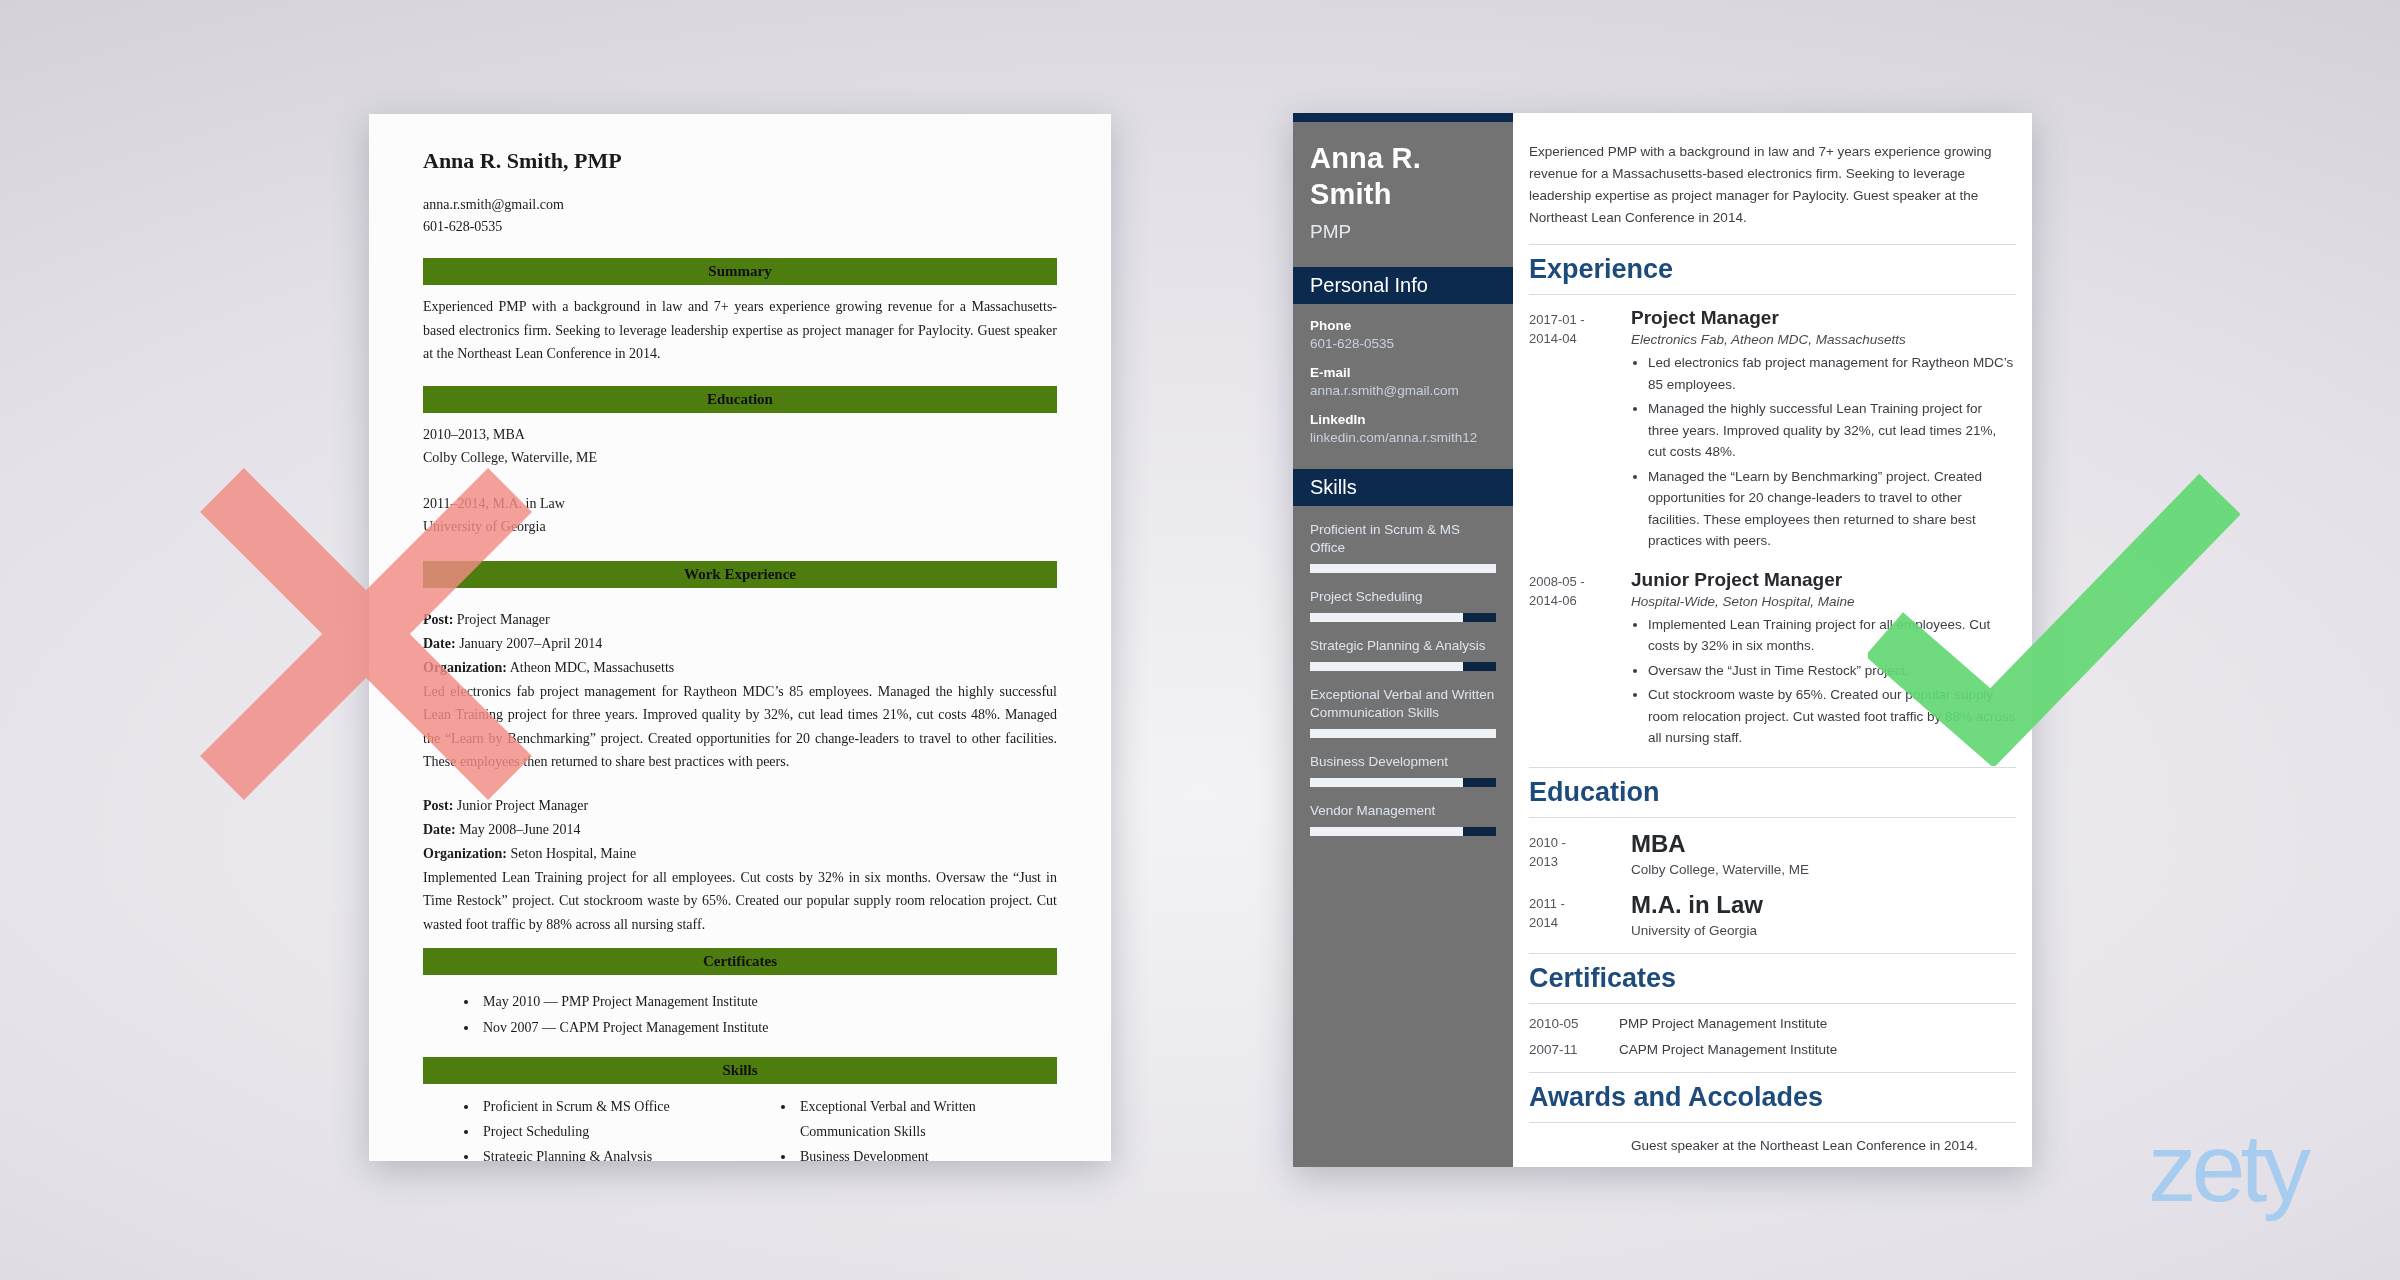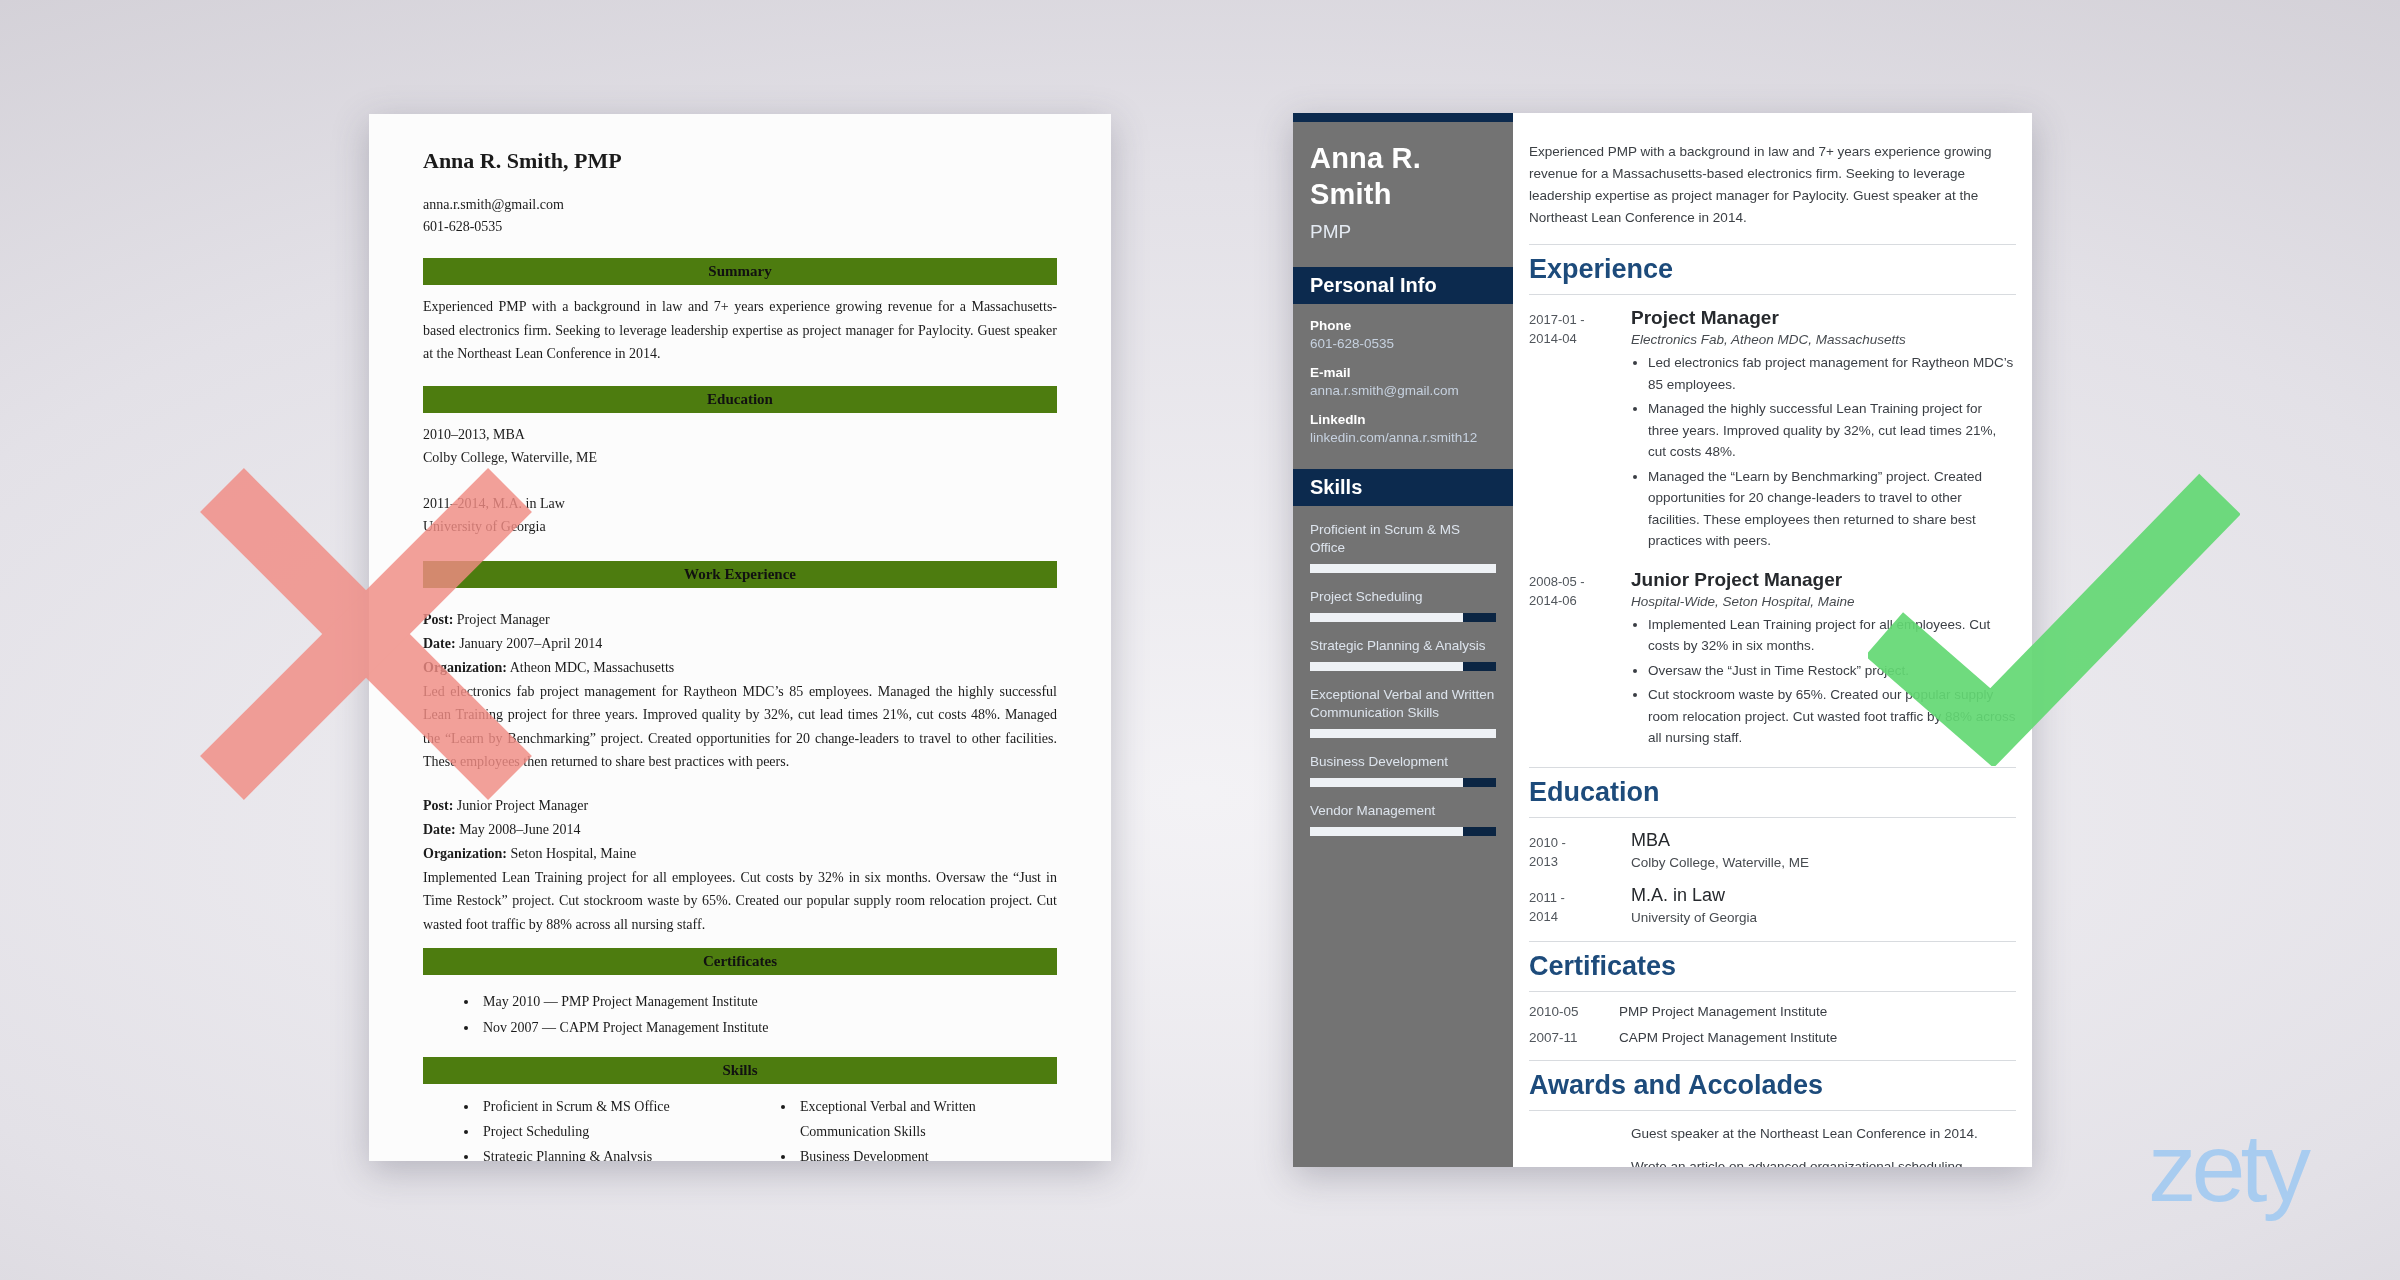--- a/index.html
+++ b/index.html
@@ -49,21 +49,21 @@
   }
   .sidebar{
     width:220px;min-width:220px;background:#737373;color:#fff;
     padding:0 17px;box-sizing:border-box;position:relative;overflow:hidden;
   }
   .sidebar .top-strip{position:absolute;left:0;top:0;right:0;height:9px;background:#0c2a4e;}
   .sidebar .s-name{font-size:29px;line-height:36px;font-weight:bold;margin:27px 0 0;letter-spacing:.2px;}
   .sidebar .s-title{font-size:19px;margin:9px 0 0;color:#e4eaf2;}
   .s-band{
     margin:24px -17px 0;background:#0c2a4e;padding:7px 17px;
-    font-size:20px;font-weight:bold;
+    font-size:20px;font-weight:normal;
   }
   .pi-label{font-size:13.5px;font-weight:bold;margin:14px 0 0;}
   .pi-value{font-size:13.5px;color:#c6d1df;margin:3px 0 0;word-break:break-all;}
   .skill-label{font-size:13.5px;line-height:18px;color:#dde4ed;margin:15px 0 0;}
   .skill-track{height:9px;background:#0b2543;margin-top:7px;}
   .skill-fill{height:100%;background:#eef1f5;}
 
   .gmain{
     flex:1;padding:24px 16px 0 16px;box-sizing:border-box;color:#3a3e44;overflow:hidden;
   }
@@ -71,21 +71,21 @@
   .gmain h3{
     font-size:27px;color:#1d4b7b;margin:15px 0 12px;padding:9px 0;
     border-top:1px solid #d8dbdf;border-bottom:1px solid #d8dbdf;font-weight:bold;
   }
   .row{display:grid;grid-template-columns:88px 1fr;column-gap:14px;margin:0 0 14px;}
   .g-dates{font-size:13px;line-height:19px;color:#51565c;padding-top:3px;}
   .g-job-title{font-size:19px;font-weight:bold;color:#26292d;margin:0 0 3px;}
   .g-job-sub{font-size:13.5px;font-style:italic;color:#474b50;margin:0 0 5px;}
   .g-bullets{margin:0;padding-left:17px;}
   .g-bullets li{font-size:13.5px;line-height:21.5px;margin:0 0 3px;color:#3a3e44;}
-  .g-degree{font-size:18px;font-weight:normal;color:#26292d;margin:0 0 4px;}
+  .g-degree{font-size:24px;font-weight:bold;color:#26292d;margin:0 0 4px;}
   .g-school{font-size:13.5px;color:#474b50;margin:0;}
   .cert-row{display:grid;grid-template-columns:88px 1fr;column-gap:2px;margin:0 0 11px;}
   .cert-date{font-size:13.5px;color:#51565c;}
   .cert-text{font-size:13.5px;color:#3a3e44;}
   .award{font-size:13.5px;line-height:22px;margin:0 0 11px 102px;color:#3a3e44;}
 
   
   .watermark{
     position:absolute;left:2148px;top:1112px;
     font-size:97px;letter-spacing:-5px;font-weight:400;color:#a8ccf0;

